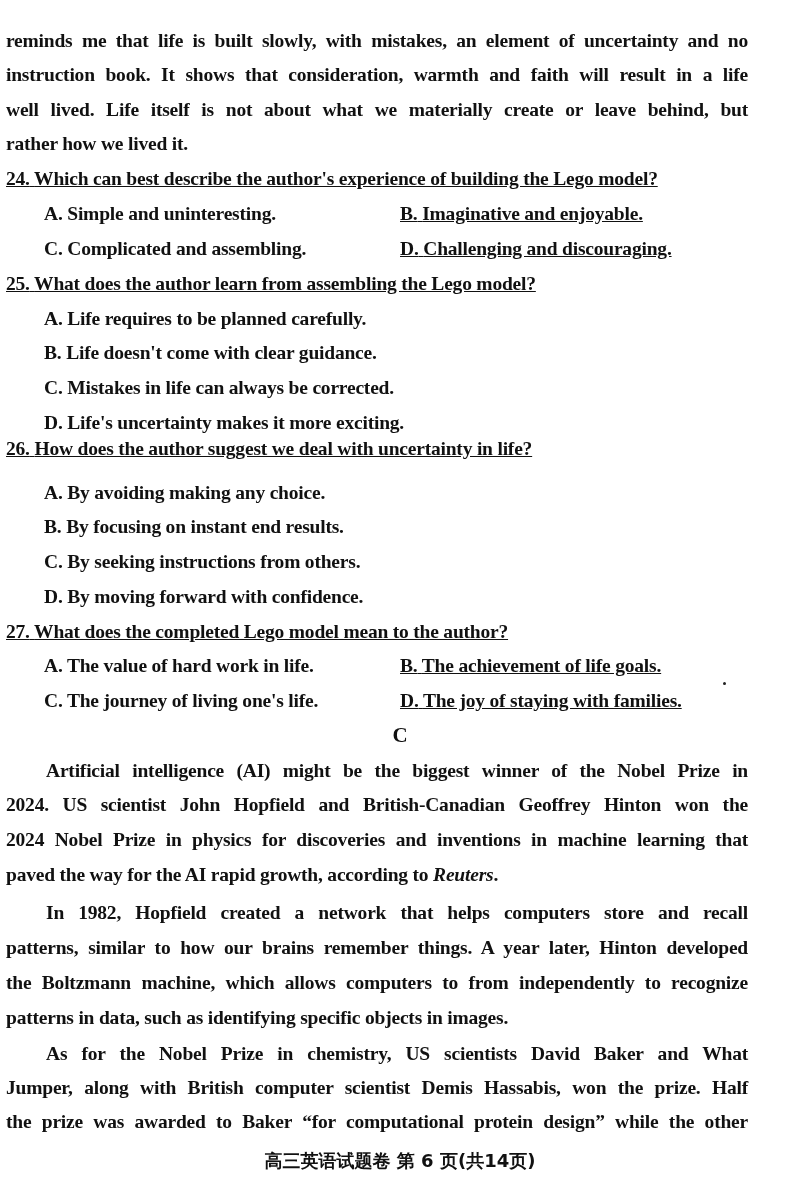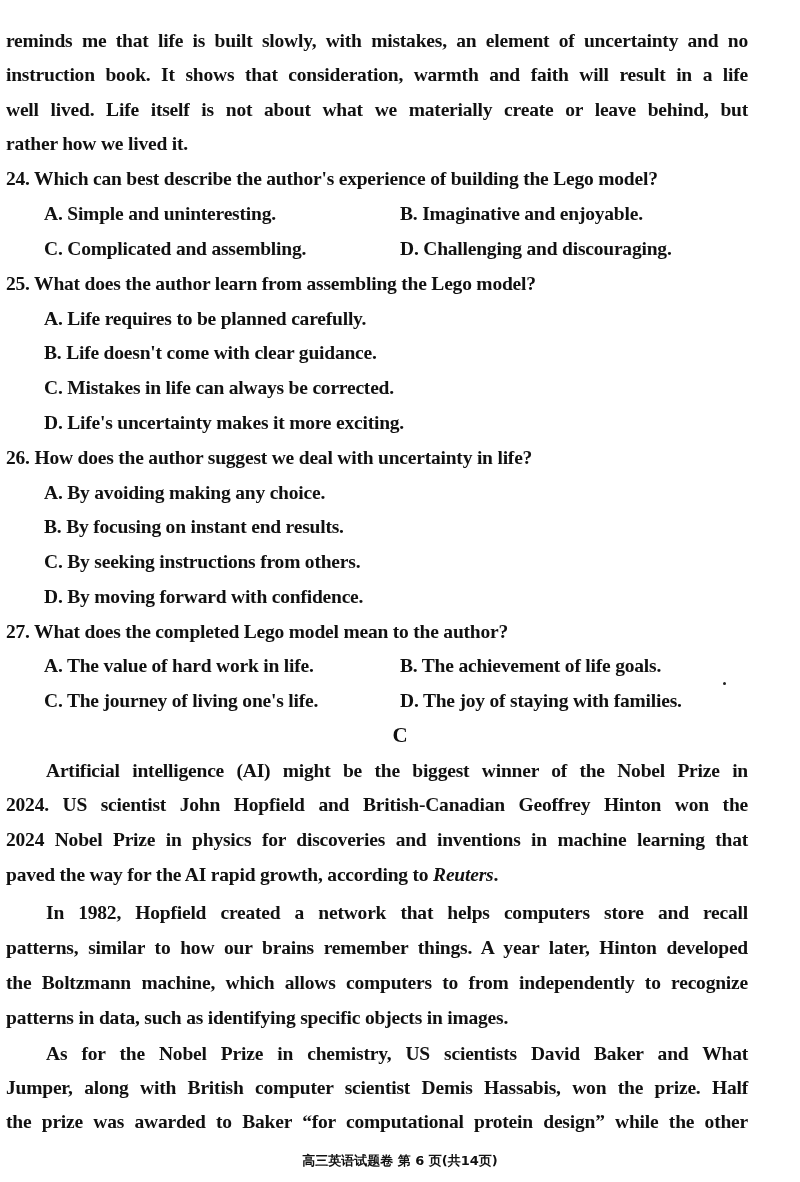--- a/index.html
+++ b/index.html
@@ -9,31 +9,31 @@
     color: #111111;
   }
   .page { position: absolute; left: 0; top: 0; width: 800px; height: 1182px; }
   .line {
     position: absolute; left: 6px; width: 742px;
     font-size: 19.5px; font-weight: bold; line-height: 26px;
     white-space: nowrap; letter-spacing: -0.2px;
     transform-origin: left center;
   }
   .just { text-align: justify; text-align-last: justify; }
-  .q { left: 6px; }
+  .q { left: 6px; text-decoration: underline; }
   .opt { left: 44px; width: auto; }
-  .opt2 { left: 400px; width: auto; }
+  .opt2 { left: 400px; width: auto; text-decoration: underline; }
   .indent { left: 46px; width: 702px; }
   .section-letter {
     position: absolute; left: 0; width: 800px; text-align: center;
     font-size: 21px; font-weight: bold; top: 722px; line-height: 26px;
   }
   .footer {
     position: absolute; left: 0; width: 800px; text-align: center;
-    top: 1148px; font-size: 13px; font-weight: bold; line-height: 26px;
+    top: 1148px; font-size: 18px; font-weight: bold; line-height: 26px;
     font-family: "DejaVu Sans", sans-serif;
   }
   .dot { position: absolute; left: 723px; top: 682px; width: 3px; height: 3px; background: #222; border-radius: 50%; }
   i { font-style: italic; }
 </style>
 </head>
 <body>
 
 <div class="page">
 
@@ -54,21 +54,21 @@
 
   <div>
     <div class="line q" style="top:271px"><span>25.</span> <span>What does the author learn from assembling the Lego model?</span></div>
     <div class="line opt" style="top:306px"><span>A.</span> <span>Life requires to be planned carefully.</span></div>
     <div class="line opt" style="top:340px"><span>B.</span> <span>Life doesn't come with clear guidance.</span></div>
     <div class="line opt" style="top:375px"><span>C.</span> <span>Mistakes in life can always be corrected.</span></div>
     <div class="line opt" style="top:410px"><span>D.</span> <span>Life's uncertainty makes it more exciting.</span></div>
   </div>
 
   <div>
-    <div class="line q" style="top:445px"><span>26.</span> <span>How does the author suggest we deal with uncertainty in life?</span></div>
+    <div class="line q" style="top:436px"><span>26.</span> <span>How does the author suggest we deal with uncertainty in life?</span></div>
     <div class="line opt" style="top:480px"><span>A.</span> <span>By avoiding making any choice.</span></div>
     <div class="line opt" style="top:514px"><span>B.</span> <span>By focusing on instant end results.</span></div>
     <div class="line opt" style="top:549px"><span>C.</span> <span>By seeking instructions from others.</span></div>
     <div class="line opt" style="top:584px"><span>D.</span> <span>By moving forward with confidence.</span></div>
   </div>
 
   <div>
     <div class="line q" style="top:619px"><span>27.</span> <span>What does the completed Lego model mean to the author?</span></div>
     <div class="line opt" style="top:653px"><span>A.</span> <span>The value of hard work in life.</span></div>
     <div class="line opt2" style="top:653px"><span>B.</span> <span>The achievement of life goals.</span></div>

